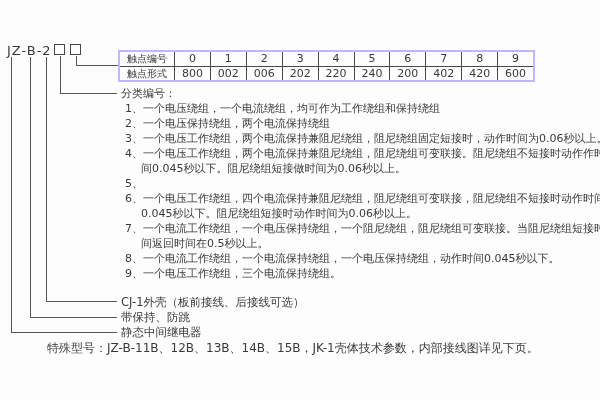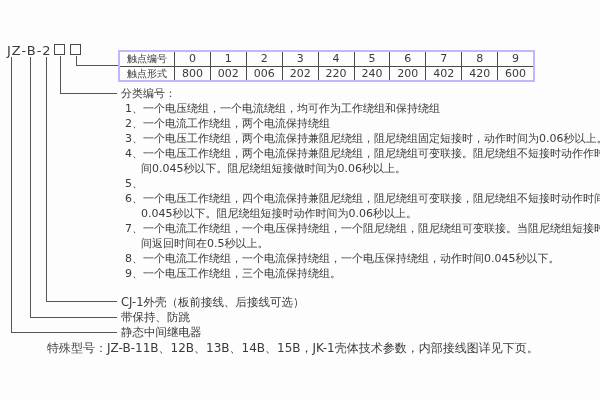--- a/index.html
+++ b/index.html
@@ -85,21 +85,21 @@
 </div>
 
 <div class="cls">
   <div class="ln">分类编号：</div>
   <div class="ln item">
     <span class="num">1、</span>
     <span>一个电压绕组，一个电流绕组，均可作为工作绕组和保持绕组</span>
   </div>
   <div class="ln item">
     <span class="num">2、</span>
-    <span>一个电流工作绕组，两个电流保持绕组</span>
+    <span>一个电压保持绕组，两个电流保持绕组</span>
   </div>
   <div class="ln item">
     <span class="num">3、</span>
     <span>一个电压工作绕组，两个电流保持兼阻尼绕组，阻尼绕组固定短接时，动作时间为0.06秒以上。</span>
   </div>
   <div class="ln item">
     <span class="num">4、</span>
     <span>一个电压工作绕组，两个电流保持兼阻尼绕组，阻尼绕组可变联接。阻尼绕组不短接时动作作时</span>
   </div>
   <div class="ln cont">间0.045秒以下。阻尼绕组短接做时间为0.06秒以上。</div>

